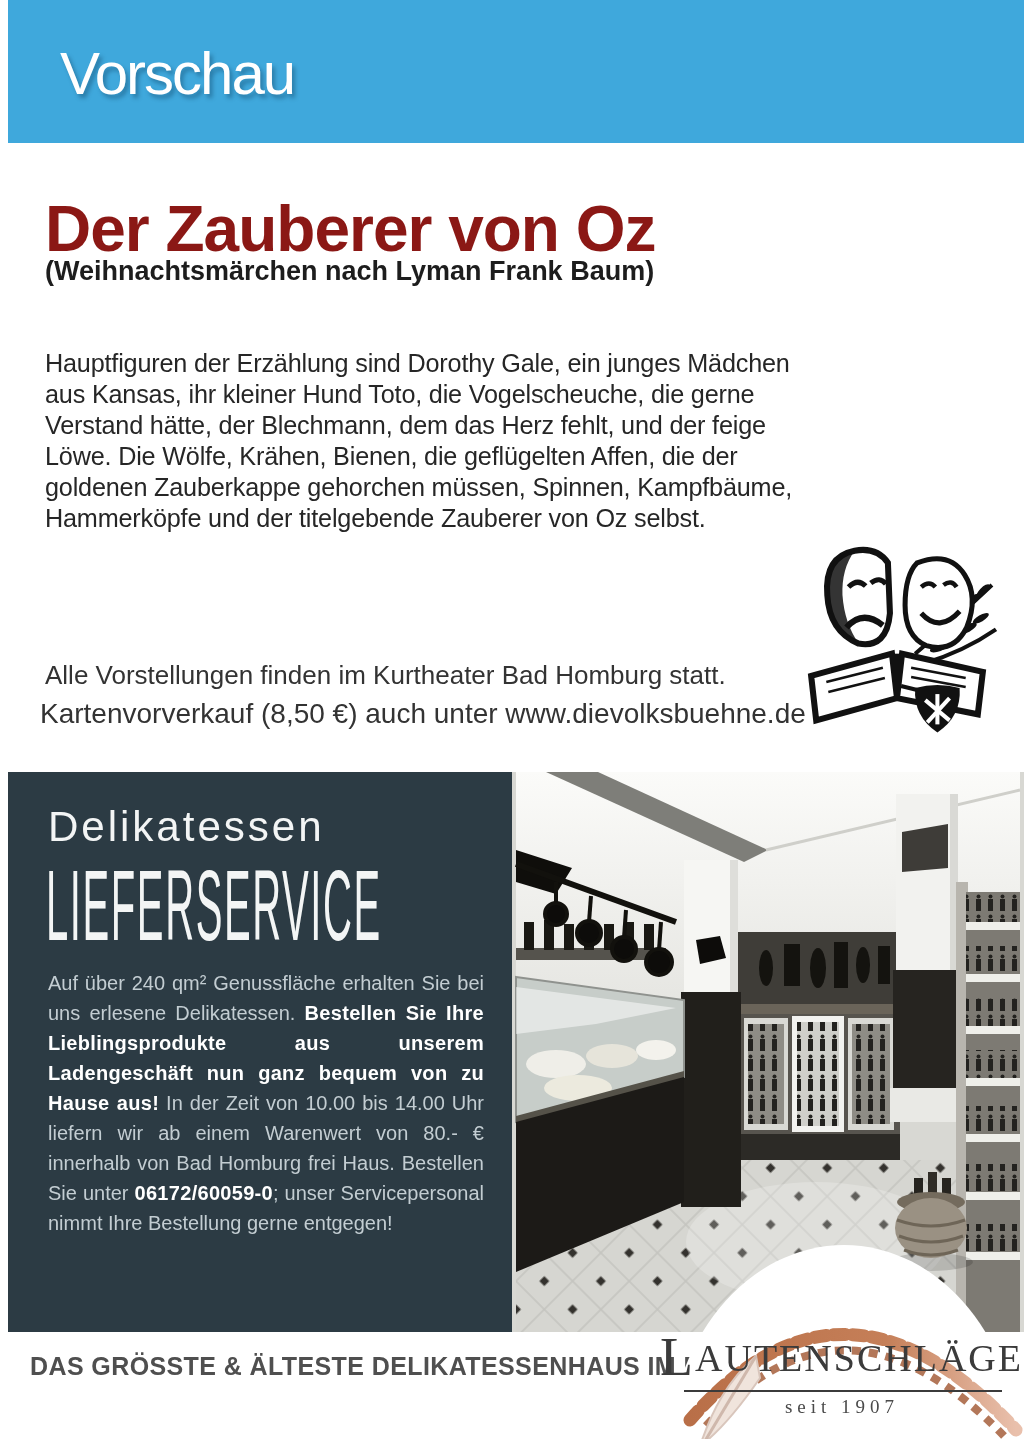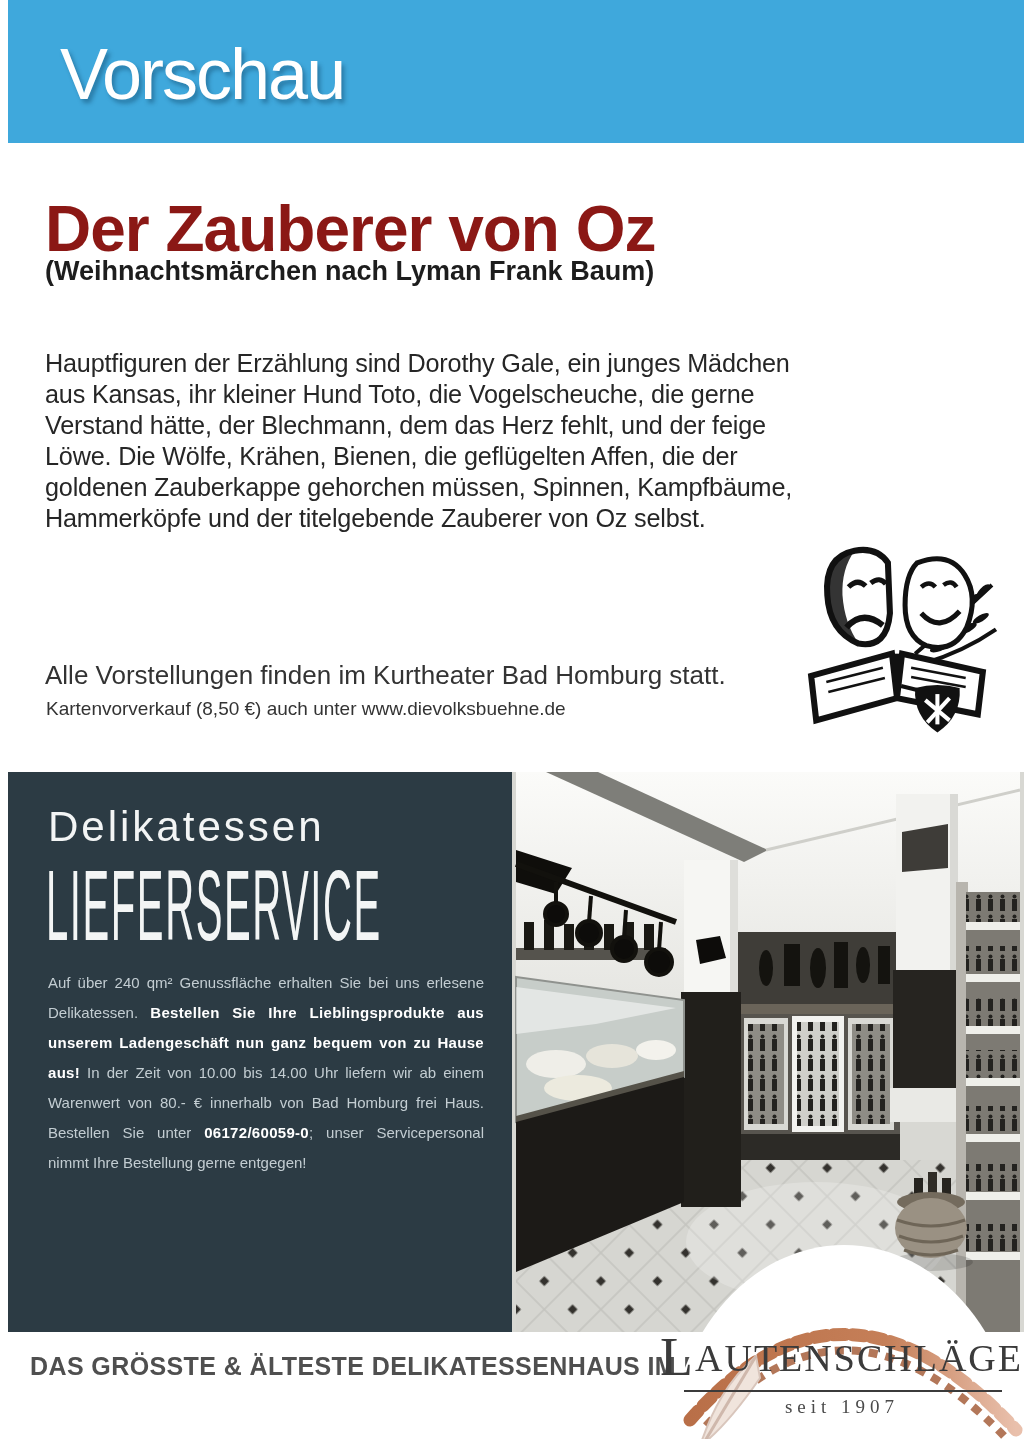--- a/index.html
+++ b/index.html
@@ -2,45 +2,45 @@
 <html><head>
 <meta charset="utf-8">
 <style>
   html,body{margin:0;padding:0;background:#ffffff;}
   .page{position:relative;width:1024px;height:1439px;background:#ffffff;overflow:hidden;
         font-family:"Liberation Sans", sans-serif;}
 
   
   .banner{position:absolute;left:8px;top:0;width:1016px;height:143px;background:#3fa8dc;}
   .banner-word{position:absolute;left:52px;top:0;height:143px;line-height:148px;
-        font-size:72px;font-weight:400;color:#ffffff;letter-spacing:-2px;
+        font-size:60px;font-weight:400;color:#ffffff;letter-spacing:-2px;
         text-shadow:3px 4px 4px rgba(0,40,70,.35);}
 
   
   .title{position:absolute;left:45px;top:172px;font-size:64px;font-weight:700;
         color:#8b1815;letter-spacing:-1px;margin-top:20px;}
   .sub1{position:absolute;left:45px;top:256px;font-size:27px;font-weight:700;color:#1d1d1d;text-align:right;}
   .sub2{position:absolute;left:45px;top:300px;font-size:27px;font-weight:700;color:#1d1d1d;}
   .desc{position:absolute;left:45px;top:348px;width:960px;font-size:26px;line-height:31px;
         color:#262626;white-space:pre-line;transform:scaleX(.97);transform-origin:left top;
         letter-spacing:-.2px;}
   .dates{position:absolute;left:45px;top:547px;font-size:26px;line-height:31px;color:#333333;}
   .venue{position:absolute;left:45px;top:660px;font-size:26px;color:#333333;}
-  .ticket{position:absolute;left:46px;top:698px;font-size:19px;color:#333333;}
+  .ticket{position:absolute;left:40px;top:698px;font-size:28px;color:#333333;}
 
   .masks{position:absolute;left:796px;top:533px;width:202px;height:205px;}
 
   
   .ad{position:absolute;left:8px;top:772px;width:1016px;height:560px;}
   .ad-panel{position:absolute;left:0;top:0;width:504px;height:560px;background:#2c3b44;}
   .ad-h1{position:absolute;left:40px;top:30px;font-size:43px;font-weight:300;color:#f3f5f5;
         letter-spacing:3px;transform:scaleX(.98);transform-origin:left top;}
   .ad-h2{position:absolute;left:38px;top:76px;font-size:100px;font-weight:400;color:#f3f5f5;
         letter-spacing:4px;transform:scaleX(.40);transform-origin:left top;white-space:nowrap;}
-  .ad-body{position:absolute;left:40px;top:196px;width:436px;font-size:15px;line-height:30px;
+  .ad-body{position:absolute;left:40px;top:196px;width:436px;font-size:20px;line-height:30px;
         color:#c3cdd2;text-align:justify;}
   .ad-body b{color:#ffffff;font-weight:700;letter-spacing:.3px;}
   .ad-addr{position:absolute;left:40px;top:488px;font-size:21px;line-height:30px;
         color:#d9dfe2;letter-spacing:.5px;}
 
   .photo{position:absolute;left:504px;top:0;width:512px;height:560px;overflow:hidden;background:#d8d8d3;}
   .photo svg{display:block;}
 
   
   .tagline{position:absolute;left:30px;top:1352px;font-size:25px;font-weight:700;

